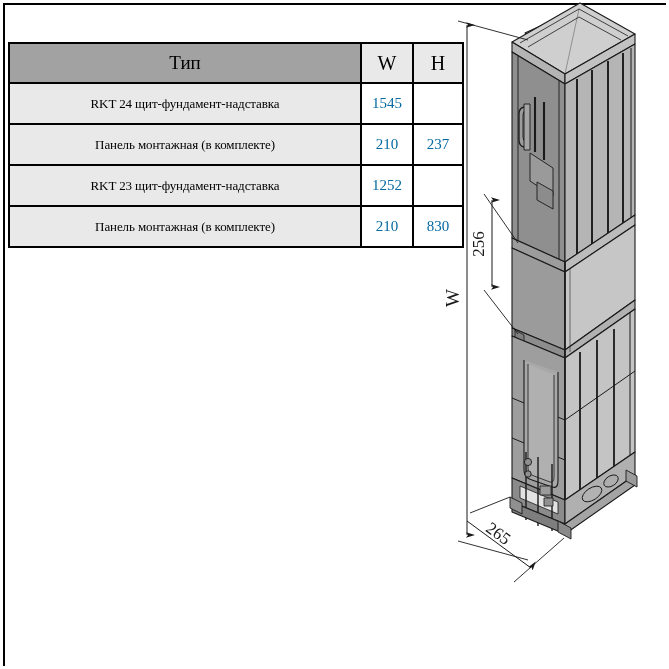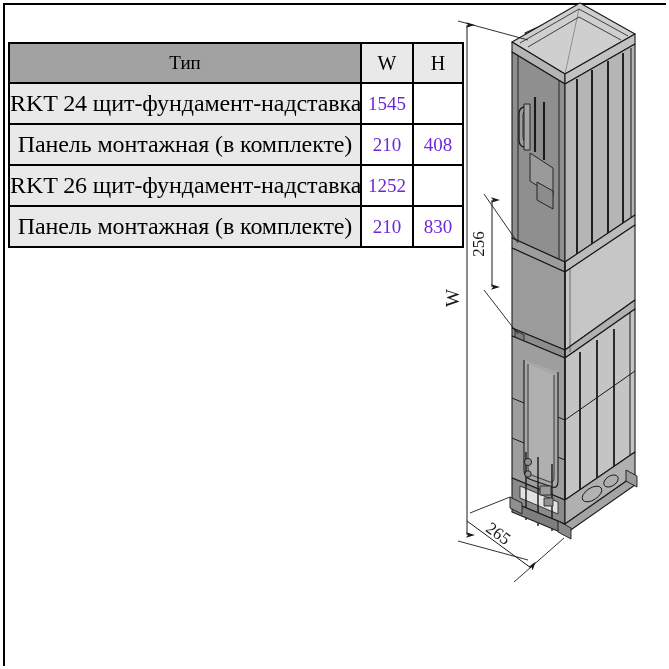--- a/index.html
+++ b/index.html
@@ -59,32 +59,32 @@
   .hdr-dim {
     background: #e9e9e9;
     text-align: center;
     font-size: 20px;
     height: 38px;
     color: #000;
   }
   .cell-type {
     background: #e9e9e9;
     text-align: center;
-    font-size: 24px;
+    font-size: 13px;
     height: 39px;
     color: #000;
     white-space: nowrap;
     letter-spacing: -0.1px;
   }
   .cell-dim {
     background: #ffffff;
     text-align: center;
-    font-size: 19px;
+    font-size: 15px;
     height: 39px;
-    color: #6d28d9;
+    color: #0369a1;
     border-radius: 16px;
   }
 
   
   #drawing {
     position: absolute;
     left: 440px;
     top: 0px;
     width: 229px;
     height: 620px;
@@ -120,24 +120,24 @@
     </thead>
     <tbody>
       <tr>
         <td class="cell-type">RKT 24 щит-фундамент-надставка</td>
         <td class="cell-dim">1545</td>
         <td class="cell-dim"></td>
       </tr>
       <tr>
         <td class="cell-type">Панель монтажная (в комплекте)</td>
         <td class="cell-dim">210</td>
-        <td class="cell-dim">408</td>
-      </tr>
-      <tr>
-        <td class="cell-type">RKT 26 щит-фундамент-надставка</td>
+        <td class="cell-dim">237</td>
+      </tr>
+      <tr>
+        <td class="cell-type">RKT 23 щит-фундамент-надставка</td>
         <td class="cell-dim">1252</td>
         <td class="cell-dim"></td>
       </tr>
       <tr>
         <td class="cell-type">Панель монтажная (в комплекте)</td>
         <td class="cell-dim">210</td>
         <td class="cell-dim">830</td>
       </tr>
     </tbody>
   </table>

